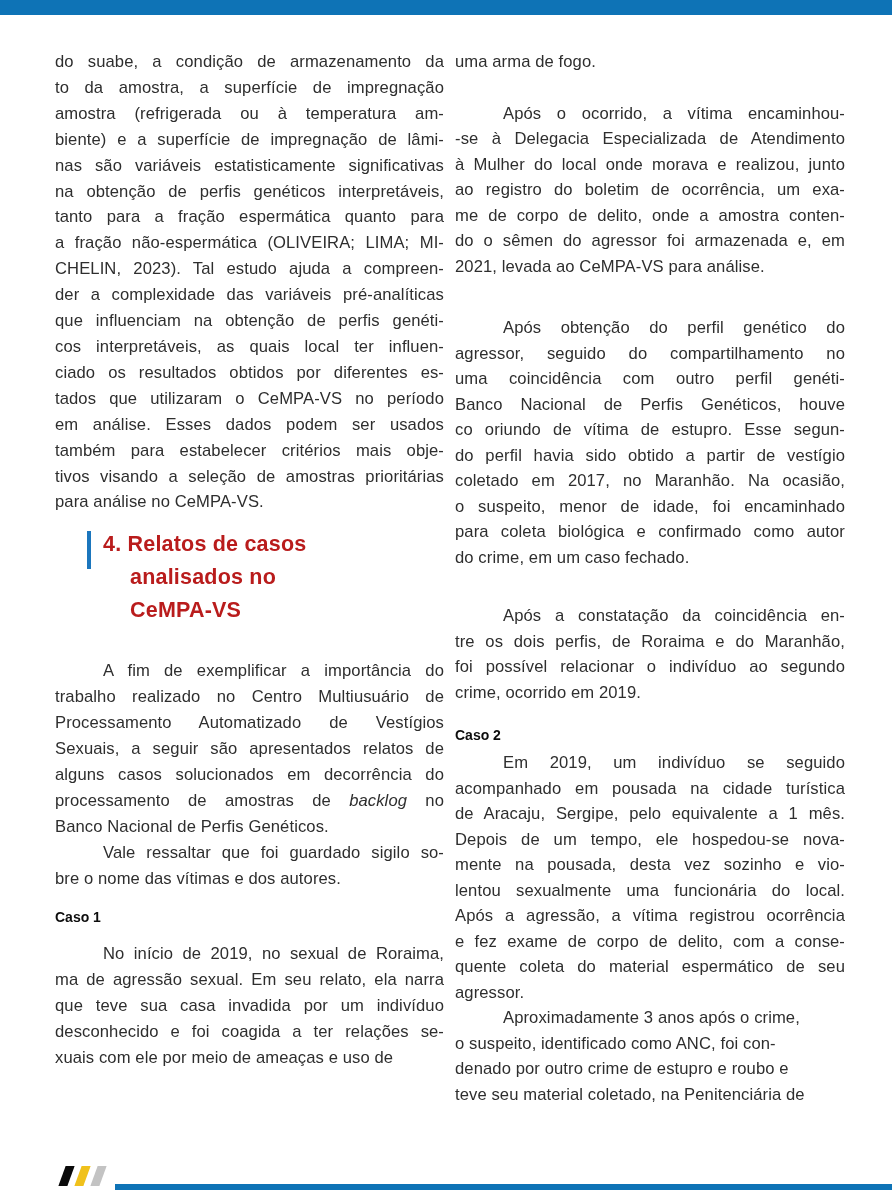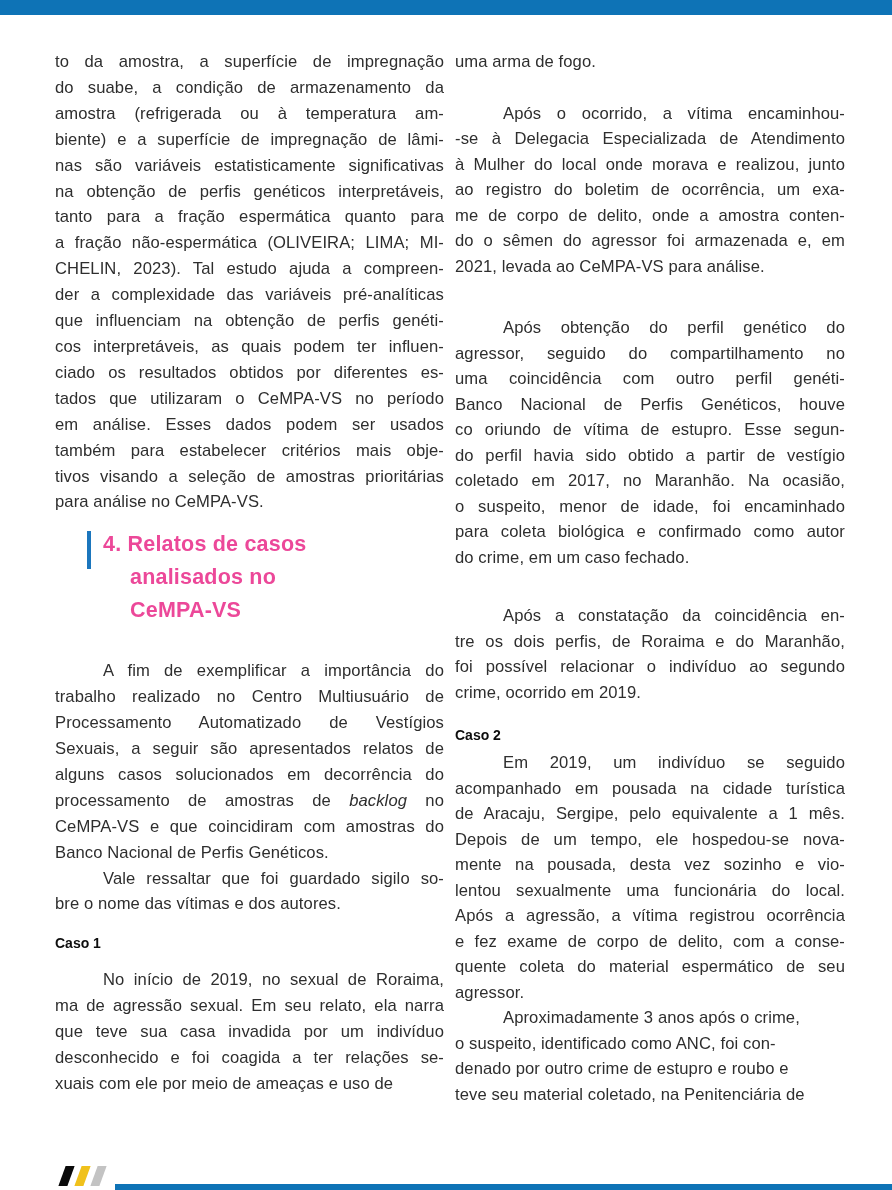--- a/index.html
+++ b/index.html
@@ -15,21 +15,21 @@
   .col-left .line{line-height:25.9px;}
   .col-right .line{line-height:25.5px;}
   .line.last{text-align-last:left;}
   .line.indent{padding-left:48px;}
   .line.rag{text-align:left;text-align-last:left;}
   em{font-style:italic;}
   
   .heading{position:relative;margin-top:13px;}
   .hbar{position:absolute;left:32px;top:3px;width:4px;height:38px;background:#1b76bd;}
   .hlines{padding-left:48px;}
-  .heading .line{font-size:21.5px;line-height:33px;font-weight:bold;color:#ec4899;
+  .heading .line{font-size:21.5px;line-height:33px;font-weight:bold;color:#b91c1c;
                  text-align:center;text-align-last:left;letter-spacing:.2px;}
   .heading .line:not(:first-child){padding-left:27px;}
   
   .caso{font-size:14px;line-height:26px;font-weight:bold;color:#0d0d0d;margin:13px 0 11px 0;}
   .caso2{margin:17px 0 2px 0;}
   
   .p-l2{margin-top:31px;}
   .p-r2{margin-top:26px;}
   .p-r3{margin-top:36px;}
   .p-r4{margin-top:33px;}
@@ -53,32 +53,32 @@
 </style>
 </head>
 <body>
 
 <div class="page">
 
   <div class="topbar"></div>
 
   <div class="col col-left">
     <div class="para">
+        <div class="line">do suabe, a condição de armazenamento da</div>
         <div class="line">to da amostra, a superfície de impregnação</div>
-        <div class="line">do suabe, a condição de armazenamento da</div>
         <div class="line">amostra (refrigerada ou à temperatura am-</div>
         <div class="line">biente) e a superfície de impregnação de lâmi-</div>
         <div class="line">nas são variáveis estatisticamente significativas</div>
         <div class="line">na obtenção de perfis genéticos interpretáveis,</div>
         <div class="line">tanto para a fração espermática quanto para</div>
         <div class="line">a fração não-espermática (OLIVEIRA; LIMA; MI-</div>
         <div class="line">CHELIN, 2023). Tal estudo ajuda a compreen-</div>
         <div class="line">der a complexidade das variáveis pré-analíticas</div>
         <div class="line">que influenciam na obtenção de perfis genéti-</div>
-        <div class="line">cos interpretáveis, as quais podem ter influen-</div>
+        <div class="line">cos interpretáveis, as quais local ter influen-</div>
         <div class="line">ciado os resultados obtidos por diferentes es-</div>
         <div class="line">tados que utilizaram o CeMPA-VS no período</div>
         <div class="line">em análise. Esses dados podem ser usados</div>
         <div class="line">também para estabelecer critérios mais obje-</div>
         <div class="line">tivos visando a seleção de amostras prioritárias</div>
         <div class="line last">para análise no CeMPA-VS.</div>
       </div>
 
     <div class="heading">
       <span class="hbar"></span>
@@ -89,21 +89,20 @@
         </div>
     </div>
 
     <div class="para p-l2">
         <div class="line indent">A fim de exemplificar a importância do</div>
         <div class="line">trabalho realizado no Centro Multiusuário de</div>
         <div class="line">Processamento Automatizado de Vestígios</div>
         <div class="line">Sexuais, a seguir são apresentados relatos de</div>
         <div class="line">alguns casos solucionados em decorrência do</div>
         <div class="line">processamento de amostras de <em>backlog</em> no</div>
-        <div class="line">CeMPA-VS e que coincidiram com amostras do</div>
         <div class="line last">Banco Nacional de Perfis Genéticos.</div>
       </div>
     <div class="para">
         <div class="line indent">Vale ressaltar que foi guardado sigilo so-</div>
         <div class="line last">bre o nome das vítimas e dos autores.</div>
       </div>
 
     <div class="caso">Caso 1</div>
     <div class="para">
         <div class="line indent">No início de 2019, no sexual de Roraima,</div>

